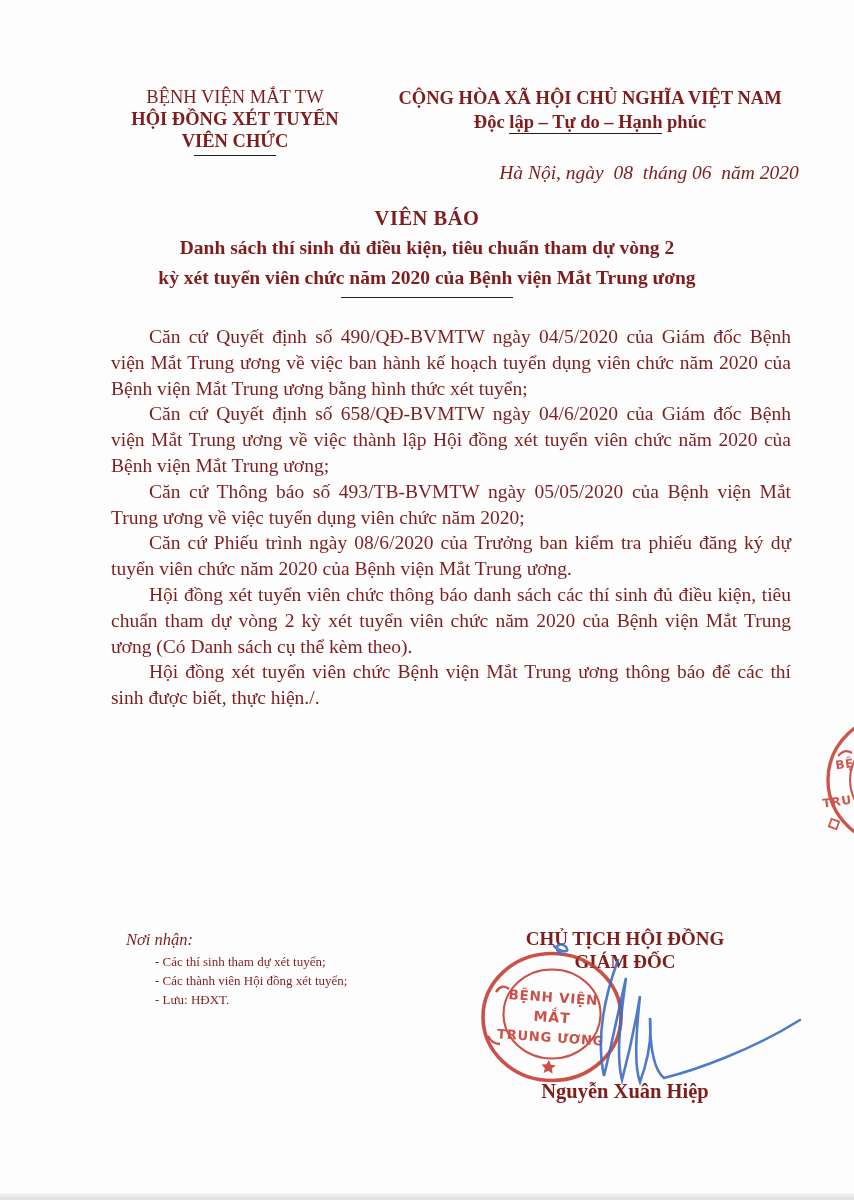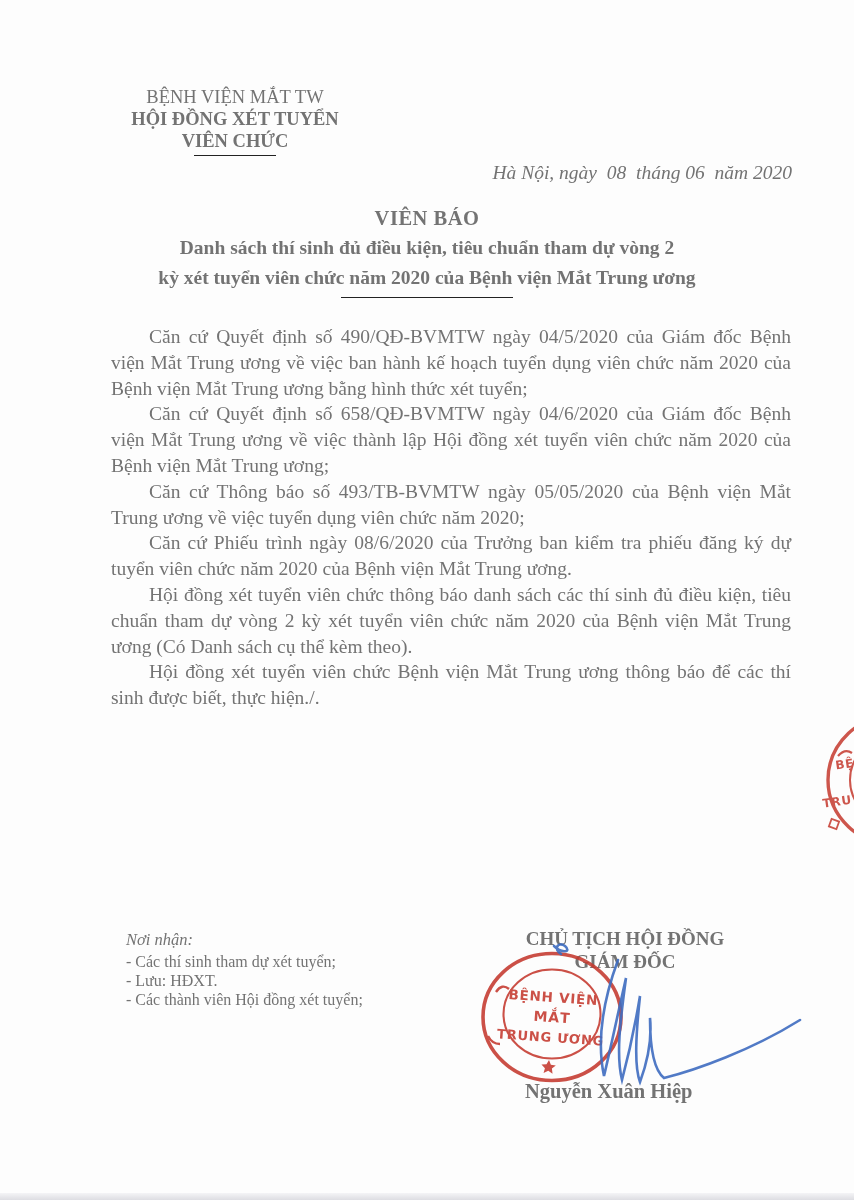--- a/index.html
+++ b/index.html
@@ -2,67 +2,67 @@
 <html><head>
 <meta charset="utf-8">
 <style>
   html,body{margin:0;padding:0;background:#ffffff;}
   .page{
     position:relative;
     width:854px;height:1200px;
     background:#fdfdfd;
     overflow:hidden;
     font-family:"Liberation Serif","DejaVu Serif",serif;
-    color:#737373;
+    color:#7f1d1d;
   }
   
   .hdr-left{
     position:absolute;left:100px;top:86px;width:270px;
     text-align:center;font-size:18.5px;line-height:22px;
   }
   .hdr-left .org-parent{font-weight:normal;}
   .hdr-left .org-bold{font-weight:bold;}
   .hdr-left .rule{width:82px;border-top:1.6px solid #222;margin:3px auto 4px auto;}
   .hdr-left .doc-no{font-size:19px;margin-top:3px;}
   .hdr-right{
     position:absolute;left:380px;top:86px;width:420px;
     text-align:center;font-size:18.5px;line-height:24px;font-weight:bold;
   }
   .motto{white-space:pre;font-size:18.5px;}
   .motto .u{border-bottom:1.8px solid #222;padding-bottom:1px;}
   .dateline{
-    position:absolute;left:462px;top:162px;width:330px;
+    position:absolute;left:484px;top:162px;width:330px;
     font-style:italic;font-size:19.5px;font-weight:normal;
-    white-space:pre;text-align:right;
+    white-space:pre;text-align:center;
   }
   
   .title-block{
     position:absolute;left:87px;top:203px;width:680px;
     text-align:center;font-weight:bold;
   }
   .title-block .h1{font-size:20.5px;line-height:30px;letter-spacing:.5px;}
   .title-block .h2{font-size:19.5px;line-height:30px;}
   .title-rule{width:172px;border-top:1.7px solid #222;margin:4px auto 0 auto;}
   
   .body-text{
     position:absolute;left:111px;top:316px;width:680px;
     font-size:19.5px;line-height:25.8px;text-align:justify;margin-top:8px;
   }
   .body-text p{margin:0;text-indent:38px;}
   
   .recipients{position:absolute;left:126px;top:930px;}
   .recipients .label{font-weight:normal;font-style:italic;font-size:16.5px;margin-bottom:3px;}
-  .recipients .item{font-size:16px;line-height:18.8px;}
+  .recipients .item{font-size:13px;line-height:18.8px;margin-left:29px;}
   .sig-title{
     position:absolute;left:500px;top:928px;width:250px;
     text-align:center;font-weight:bold;font-size:19px;line-height:22.5px;
   }
   .sig-name{
-    position:absolute;left:525px;top:1080px;width:250px;
-    font-weight:bold;font-size:20.5px;
+    position:absolute;left:500px;top:1080px;width:250px;
+    text-align:center;font-weight:bold;font-size:20.5px;
   }
   .stamp-main{position:absolute;left:479px;top:950px;}
   .stamp-edge{position:absolute;left:804px;top:704px;}
   .signature{position:absolute;left:520px;top:938px;}
   .stamp-text{
     font-family:"DejaVu Sans","Liberation Sans",sans-serif;
     font-weight:bold;letter-spacing:.8px;
   }
   .page-bottom-edge{
     position:absolute;left:0;bottom:0;width:854px;height:7px;
@@ -75,20 +75,22 @@
 <div class="page">
 
   <div class="hdr-left">
     <div class="org-parent">BỆNH VIỆN MẮT TW</div>
     <div class="org-bold">HỘI ĐỒNG XÉT TUYỂN</div>
     <div class="org-bold">VIÊN CHỨC</div>
     <div class="rule"></div>
   </div>
 
   <div class="hdr-right">
+    <div>CỘNG HÒA XÃ HỘI CHỦ NGHĨA VIỆT NAM</div>
+    <div class="motto"><span>Độc </span><span class="u">lập – Tự do – Hạnh</span><span> phúc</span></div>
   </div>
   <div class="dateline">Hà Nội, ngày  08  tháng 06  năm 2020</div>
 
   <div class="title-block">
     <div class="h1">VIÊN BÁO</div>
     <div class="h2">Danh sách thí sinh đủ điều kiện, tiêu chuẩn tham dự vòng 2</div>
     <div class="h2">kỳ xét tuyển viên chức năm 2020 của Bệnh viện Mắt Trung ương</div>
     <div class="title-rule"></div>
   </div>
 
@@ -97,22 +99,22 @@
     <p>Căn cứ Quyết định số 658/QĐ-BVMTW ngày 04/6/2020 của Giám đốc Bệnh viện Mắt Trung ương về việc thành lập Hội đồng xét tuyển viên chức năm 2020 của Bệnh viện Mắt Trung ương;</p>
     <p>Căn cứ Thông báo số 493/TB-BVMTW ngày 05/05/2020 của Bệnh viện Mắt Trung ương về việc tuyển dụng viên chức năm 2020;</p>
     <p>Căn cứ Phiếu trình ngày 08/6/2020 của Trưởng ban kiểm tra phiếu đăng ký dự tuyển viên chức năm 2020 của Bệnh viện Mắt Trung ương.</p>
     <p>Hội đồng xét tuyển viên chức thông báo danh sách các thí sinh đủ điều kiện, tiêu chuẩn tham dự vòng 2 kỳ xét tuyển viên chức năm 2020 của Bệnh viện Mắt Trung ương (Có Danh sách cụ thể kèm theo).</p>
     <p>Hội đồng xét tuyển viên chức Bệnh viện Mắt Trung ương thông báo để các thí sinh được biết, thực hiện./.</p>
   </div>
 
   <div class="recipients">
     <div class="label">Nơi nhận:</div>
     <div class="item">- Các thí sinh tham dự xét tuyển;</div>
+    <div class="item">- Các thành viên Hội đồng xét tuyển;</div>
     <div class="item">- Lưu: HĐXT.</div>
-    <div class="item">- Các thành viên Hội đồng xét tuyển;</div>
   </div>
 
   <div class="sig-title">
     <div>CHỦ TỊCH HỘI ĐỒNG</div>
     <div>GIÁM ĐỐC</div>
   </div>
 
   <svg class="stamp-main" width="146" height="134" viewBox="0 0 146 134">
     <g opacity="0.88">
       <ellipse cx="73" cy="67" rx="69" ry="63.5" fill="none" stroke="#c5392e" stroke-width="3.6"></ellipse>

